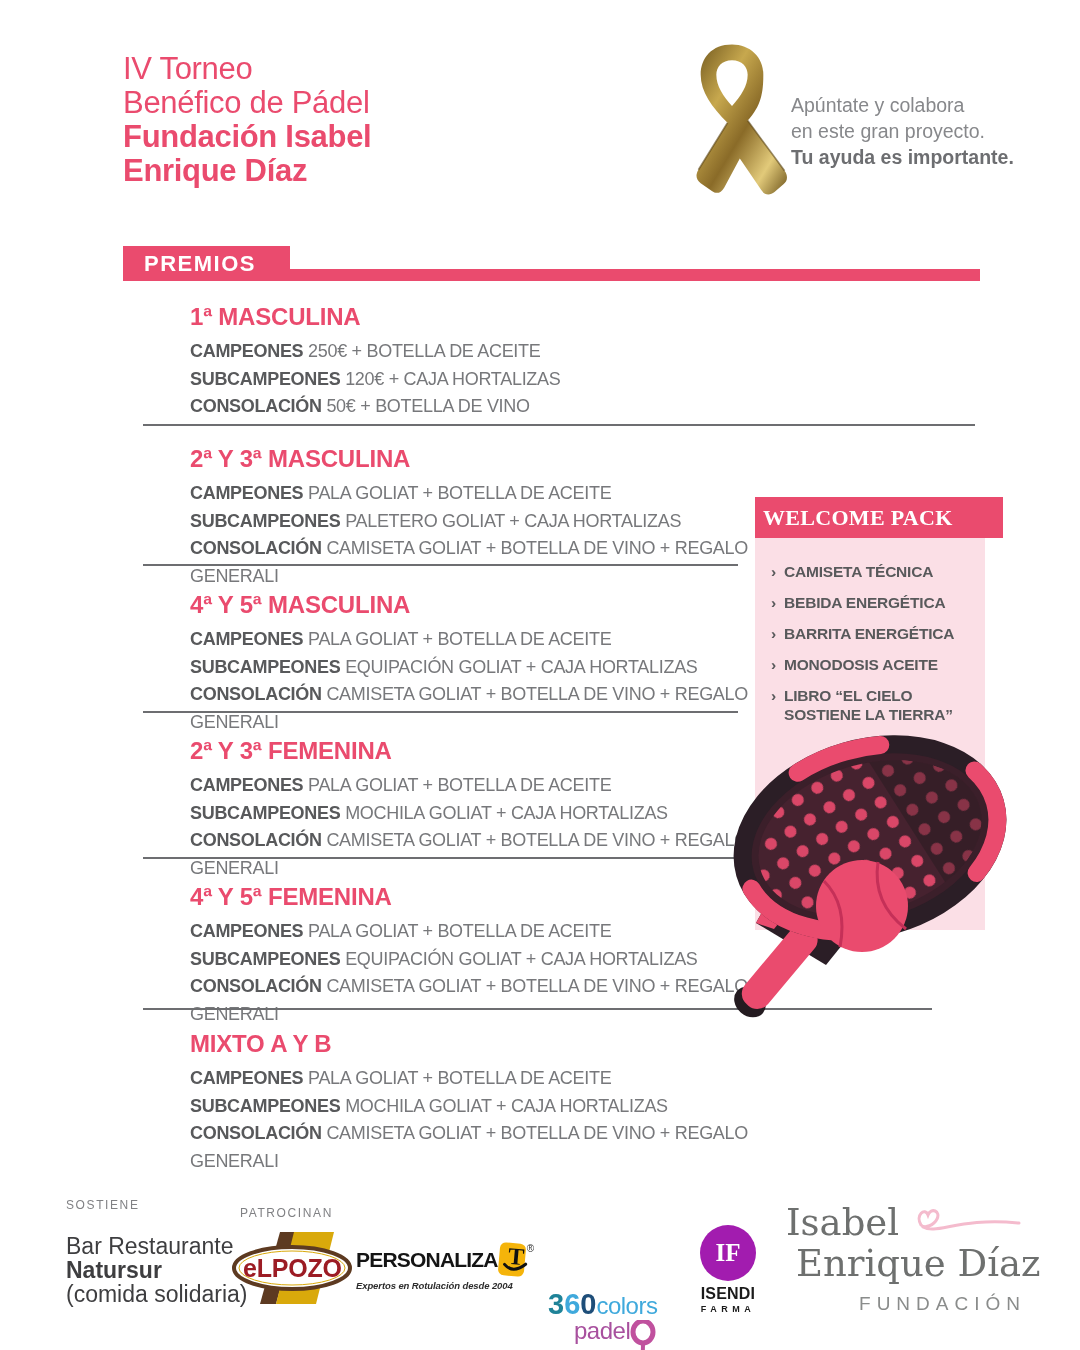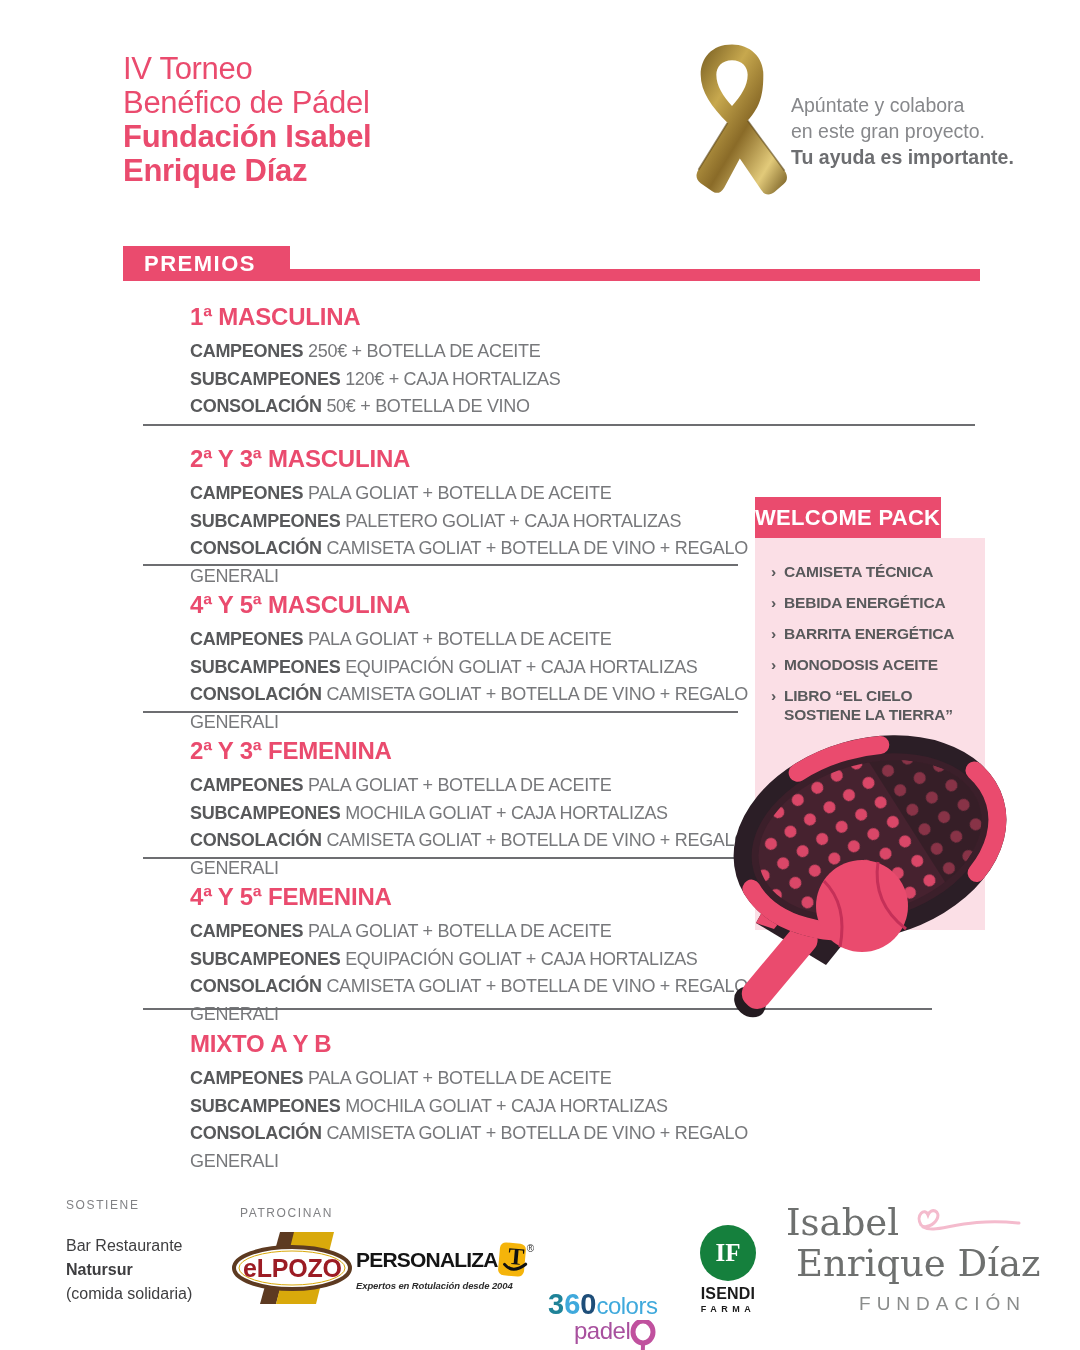--- a/index.html
+++ b/index.html
@@ -23,54 +23,54 @@
 
   
   .prize{left:146px;width:600px;margin-left:44px;}
   .prize h3{margin:0 0 7px 0;color:#EA4B6E;font-size:24px;font-weight:700;letter-spacing:-0.2px;}
   .prize .row{margin:0;font-size:18px;line-height:27.5px;letter-spacing:-0.3px;}
   .prize .lbl{color:#58595B;font-weight:700;}
   .prize .val{color:#77787B;font-weight:500;}
   .divider{height:2px;background:#6D6E71;}
 
   
-  .wp-header{left:755px;top:497px;width:186px;height:41px;background:#EA4B6E;color:#fff;
-    font-size:22px;font-weight:700;line-height:41px;padding-left:0;letter-spacing:0.3px;box-sizing:border-box;z-index:2;}
+  .wp-header{left:755px;top:497px;width:248px;height:41px;background:#EA4B6E;color:#fff;
+    font-size:22px;font-weight:700;line-height:41px;padding-left:8px;letter-spacing:0.3px;box-sizing:border-box;z-index:2;font-family:Liberation Serif, serif;}
   .wp-box{left:755px;top:538px;width:230px;height:392px;background:#FBDFE6;box-sizing:border-box;
     padding:24px 14px 0 16px;z-index:1;}
   .wp-item{display:flex;margin-bottom:12px;color:#58595B;font-size:15.5px;font-weight:700;line-height:19px;letter-spacing:-0.2px;}
   .wp-bullet{width:13px;flex:0 0 13px;font-weight:700;}
 
   
   .racket{left:690px;top:733px;z-index:3;}
 
   
   .foot-label{font-size:12px;letter-spacing:1.6px;color:#808184;font-weight:500;}
   .colabora-label{left:66px;top:1198px;}
   .patrocinan-label{left:240px;top:1206px;}
-  .colabora-lines{left:66px;top:1234px;font-size:16px;line-height:24px;color:#3E3E40;}
+  .colabora-lines{left:66px;top:1234px;font-size:23px;line-height:24px;color:#3E3E40;}
   .colabora-lines .bold{font-weight:700;}
   .sp-elpozo{left:230px;top:1230px;}
   .sp-personaliza{left:356px;top:1243px;width:178px;}
   .pz-row{display:flex;align-items:flex-start;}
   .pz-name{font-size:21px;font-weight:800;color:#141414;letter-spacing:-0.8px;line-height:34px;}
   .pz-tbox{width:33px;height:33px;background:#F5B40A;border-radius:6px;transform:rotate(5deg);
     margin-left:1px;position:relative;}
   .pz-t{position:absolute;left:9px;top:0px;font-size:24px;font-weight:700;color:#111;font-family:"Liberation Serif",serif;}
   .pz-reg{font-size:10px;color:#333;margin-left:2px;line-height:12px;}
   .pz-tag{font-size:9.5px;font-weight:700;font-style:italic;color:#2c2c2c;margin-top:3px;letter-spacing:-0.1px;}
   .sp-360{left:548px;top:1291px;line-height:26px;}
   .c360-3{font-size:29px;font-weight:700;color:#1F8398;}
   .c360-6{font-size:29px;font-weight:700;color:#3FA9DC;}
   .c360-0{font-size:29px;font-weight:700;color:#1E4E79;}
   .c360-colors{font-size:24px;font-weight:400;color:#3FA9DC;letter-spacing:-0.5px;}
   .c360-padel{font-size:24px;font-weight:400;color:#A8509E;letter-spacing:-0.5px;}
   .c360-line2{margin:-4px 0 0 26px;display:flex;align-items:flex-start;}
   .sp-isendi{left:692px;top:1225px;width:72px;text-align:center;}
-  .is-circle{width:56px;height:56px;border-radius:50%;background:#15803d;color:#fff;margin:0 auto;
+  .is-circle{width:56px;height:56px;border-radius:50%;background:#a21caf;color:#fff;margin:0 auto;
     font-family:"Liberation Serif",serif;font-size:25px;font-weight:700;line-height:56px;}
   .is-name{font-size:16px;font-weight:800;color:#1b1b1b;margin-top:4px;letter-spacing:0.2px;}
   .is-sub{font-size:9px;font-weight:700;color:#1b1b1b;letter-spacing:4.5px;margin-top:1px;}
   .sp-fund{left:786px;top:1203px;width:240px;color:#6E706F;font-family:"DejaVu Serif",serif;}
   .fd-l1{font-size:37px;line-height:40px;display:flex;align-items:center;}
   .fd-l2{font-size:37px;line-height:42px;margin-left:10px;white-space:nowrap;}
   .fd-l3{font-size:19px;letter-spacing:6px;color:#8A8C8B;text-align:right;margin-top:8px;font-family:"Liberation Sans",sans-serif;font-weight:400;}
 </style>
 </head>
 <body>

